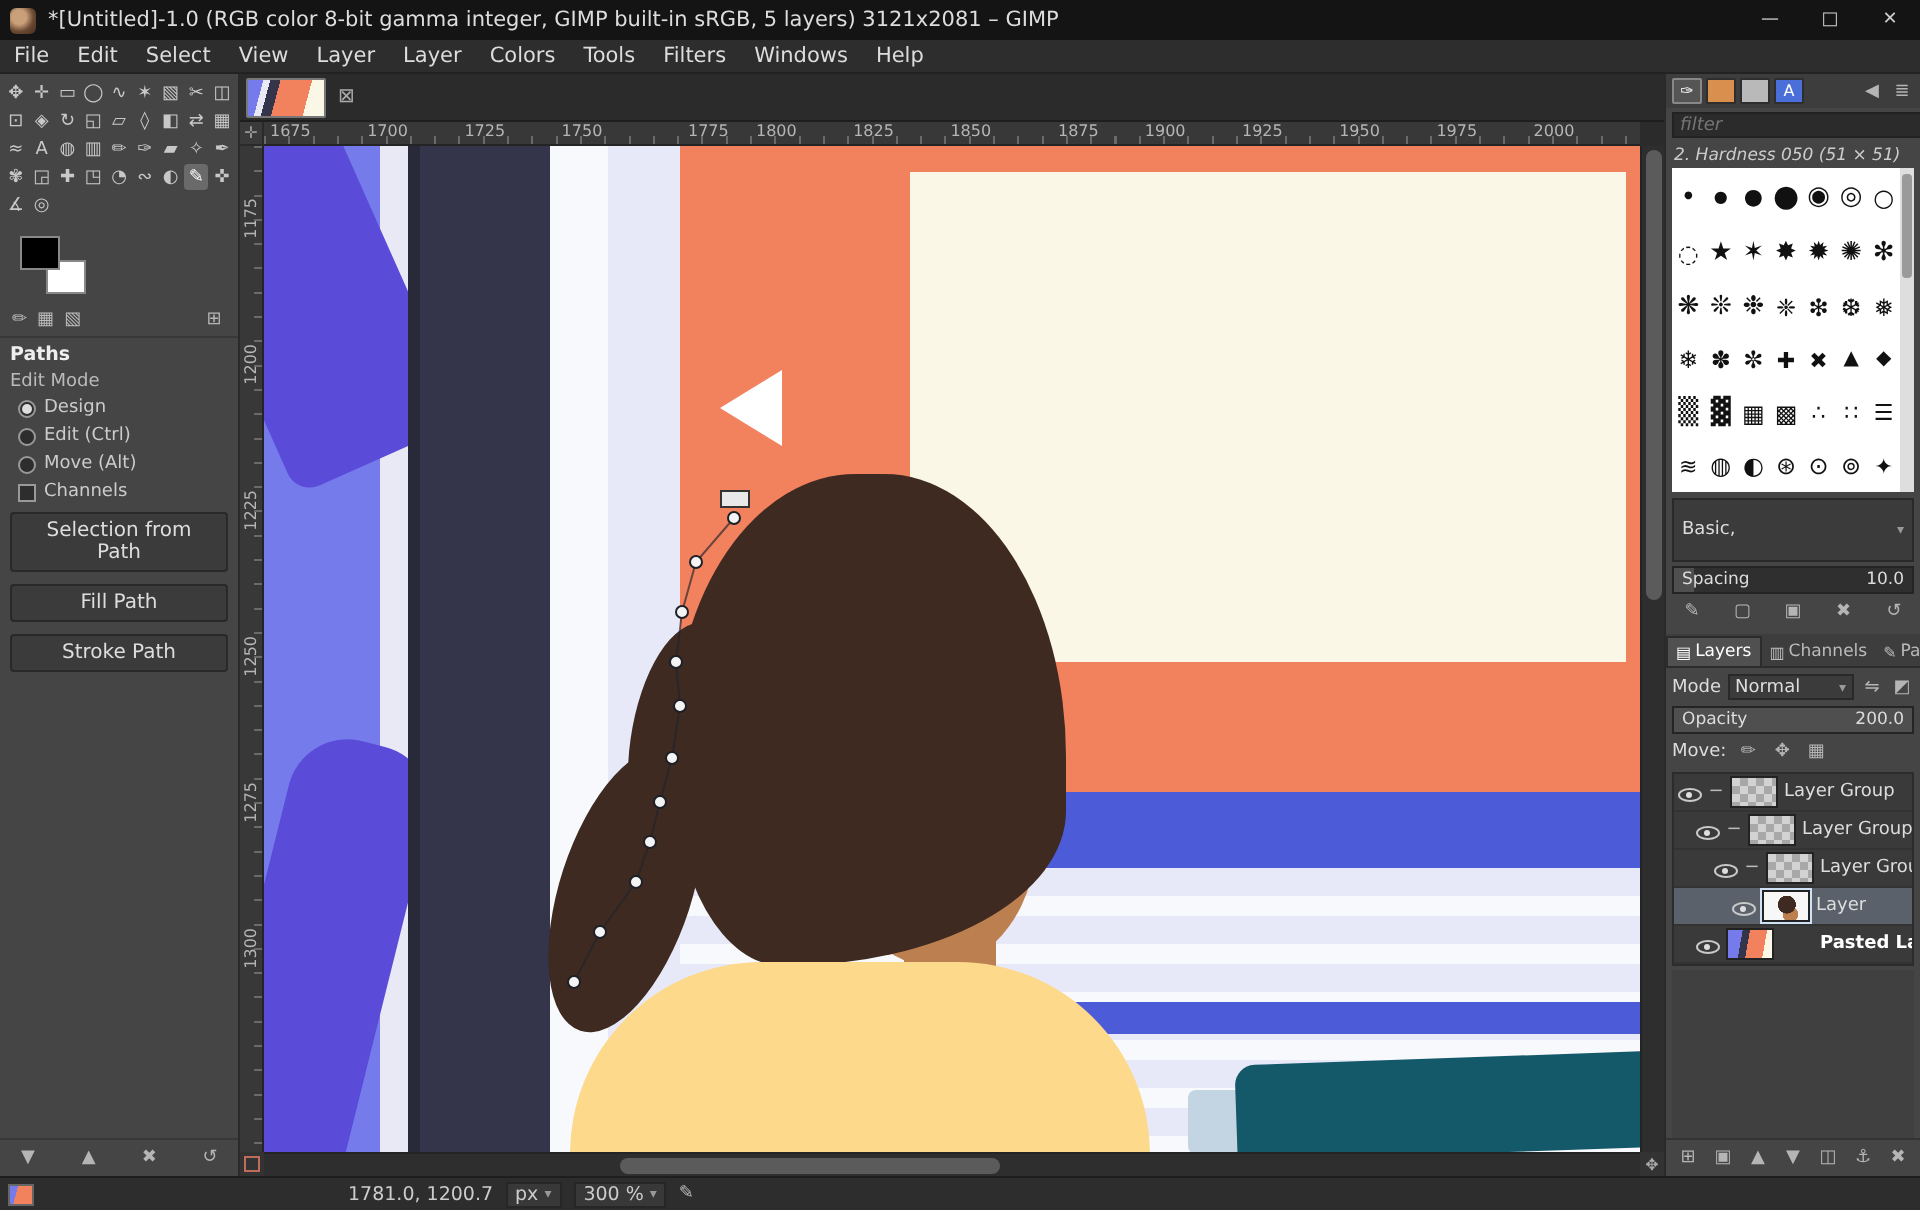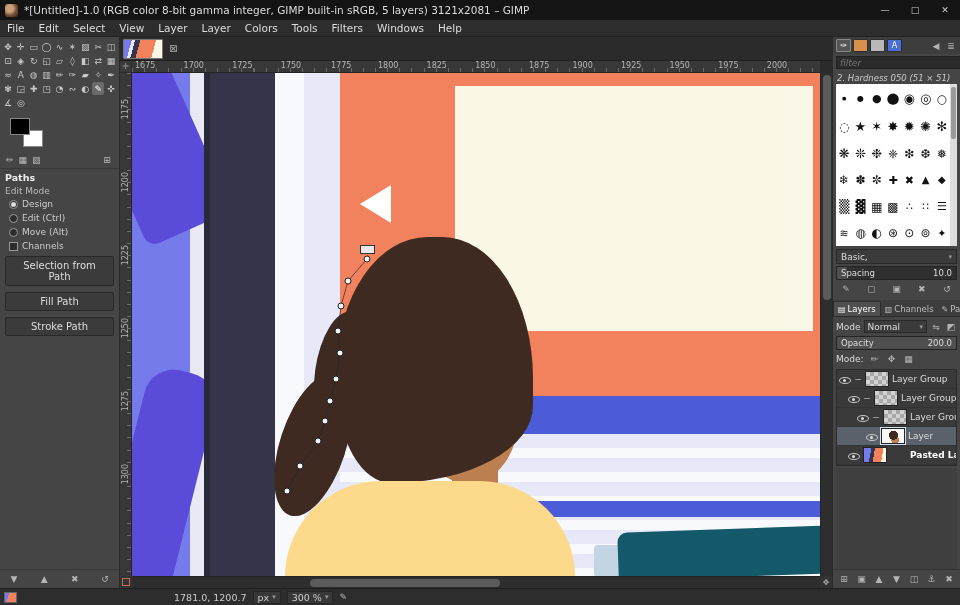--- a/index.html
+++ b/index.html
@@ -105,21 +105,21 @@
   .dtab.active { border-color:#888; background:#555 !important; }
   .tab-spacer { flex:1; }
   .filter-row { display:flex; align-items:center; gap:2px; padding:2px 3px; }
   .filter-input { flex:1; height:13px; background:#2b2b2b; border:1px solid #222; color:#bbb; font-style:italic; font-size:9px; padding:0 3px; font-family:"DejaVu Sans",sans-serif; }
   .brush-name { font-size:8.5px; font-style:italic; color:#ccc; padding:2px 4px 1px; white-space:nowrap; overflow:hidden; }
   .brush-wrap { position:relative; margin:0 3px; height:162px; flex:none; }
   .brush-grid { width:100%; height:100%; background:#fff; display:grid; grid-template-columns:repeat(7,1fr); align-items:center; justify-items:center; color:#111; overflow:hidden; padding-right:7px; }
   .brush { line-height:1; }
   .b-scroll { position:absolute; right:0; top:0; bottom:0; width:7px; background:#dedede; }
   .b-scroll::after { content:""; position:absolute; top:3px; right:1px; width:5px; height:52px; background:#9a9a9a; border-radius:2px; }
-  .group-sel { display:flex; justify-content:space-between; align-items:center; background:#3b3b3b; border:1px solid #292929; margin:3px 3px 1px; padding:1px 4px; height:15px; }
+  .group-sel { display:flex; justify-content:space-between; align-items:center; background:#3b3b3b; border:1px solid #292929; margin:3px 3px 1px; padding:1px 4px; height:32px; }
   .spin-slider { position:relative; height:14px; background:#2f2f2f; border:1px solid #242424; margin:1px 3px; display:flex; align-items:center; justify-content:space-between; padding:0 4px; font-size:8.5px; overflow:hidden; }
   .spin-slider .fill { position:absolute; left:0; top:0; bottom:0; background:#4f4f4f; z-index:0; }
   .spin-slider span { position:relative; z-index:1; }
   .brush-actions { display:flex; justify-content:space-between; padding:2px 7px; }
   .dock-tabs { display:flex; align-items:flex-end; height:17px; background:#3d3d3d; margin-top:3px; border-bottom:1px solid #2c2c2c; flex:none; }
   .dock-tab { display:flex; align-items:center; gap:2px; padding:2px 4px 2px; font-size:8.5px; color:#bbb; }
   .dock-tab.active { background:#505050; color:#fff; border:1px solid #2c2c2c; border-bottom:none; }
   .dt-icon { font-size:8px; }
   .mode-row { display:flex; align-items:center; gap:3px; padding:3px 3px 1px; }
   .mode-select { flex:1; display:flex; justify-content:space-between; align-items:center; background:#3b3b3b; border:1px solid #292929; padding:0 3px; height:13px; }
@@ -269,21 +269,21 @@
         <span class="img-tab"></span>
         <span class="tab-close">⊠</span>
       </div>
       <div class="canvas-zone">
         <div class="ruler-corner">✛</div>
         <div class="h-ruler">
             <span class="hrl" style="left: 3px;">1675</span>
             <span class="hrl" style="left: 51.6px;">1700</span>
             <span class="hrl" style="left: 100.2px;">1725</span>
             <span class="hrl" style="left: 148.8px;">1750</span>
-            <span class="hrl" style="left: 199px;">1775</span>
+            <span class="hrl" style="left: 212px;">1775</span>
             <span class="hrl" style="left: 246px;">1800</span>
             <span class="hrl" style="left: 294.6px;">1825</span>
             <span class="hrl" style="left: 343.2px;">1850</span>
             <span class="hrl" style="left: 397px;">1875</span>
             <span class="hrl" style="left: 440.4px;">1900</span>
             <span class="hrl" style="left: 489px;">1925</span>
             <span class="hrl" style="left: 537.6px;">1950</span>
             <span class="hrl" style="left: 586.2px;">1975</span>
             <span class="hrl" style="left: 634.8px;">2000</span>
           </div>
@@ -452,21 +452,21 @@
             <span class="mini-btn">⇋</span>
             <span class="mini-btn">◩</span>
           </span>
       </div>
       <div class="spin-slider" style="margin-top:2px;">
         <div class="fill" id="opacity-fill" style="width: 100%;"></div>
         <span>Opacity</span>
         <span>200.0</span>
       </div>
       <div class="lock-row">
-        <span>Mode:</span>
+        <span>Move:</span>
         <span style="display:flex;gap:5px;">
             <span class="mini-btn">✏</span>
             <span class="mini-btn">✥</span>
             <span class="mini-btn">▦</span>
           </span>
       </div>
       <div class="layer-list">
           <div class="layer-row" style="padding-left: 2px;">
             <span class="eye"></span>
             <span class="expander">−</span>

